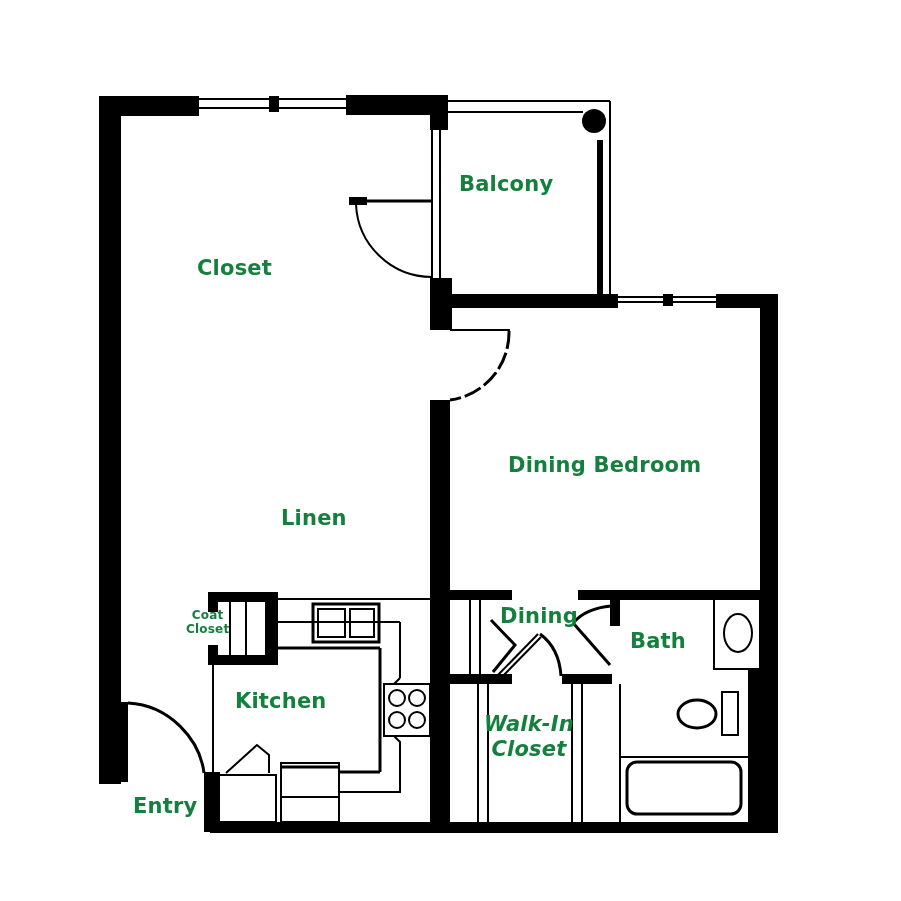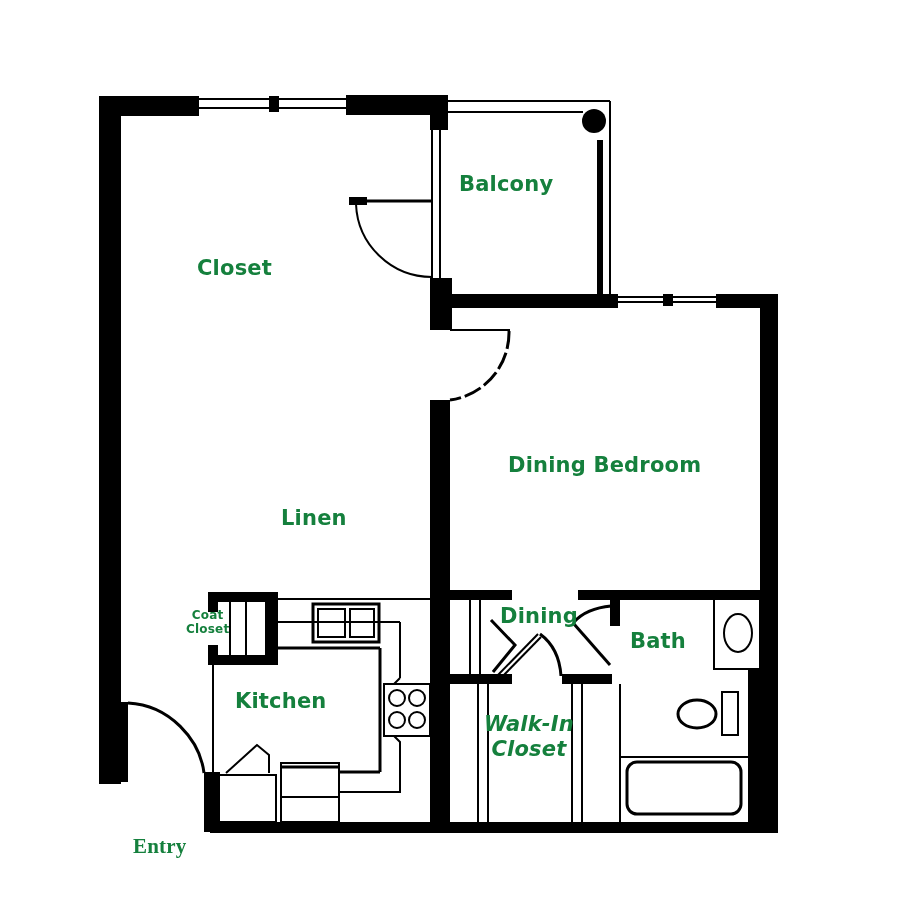--- a/index.html
+++ b/index.html
@@ -149,13 +149,13 @@
   <span>Coat</span><br>
   <span>Closet</span>
 </div>
 <div class="lbl" style="left:235px;top:691px;">Kitchen</div>
 <div class="lbl" style="left:500px;top:606px;">Dining</div>
 <div class="lbl" style="left:630px;top:631px;">Bath</div>
 <div class="lbl two" style="left:484px;top:712px;font-style:italic;">
   <span>Walk-In</span><br>
   <span>Closet</span>
 </div>
-<div class="lbl" style="left:133px;top:836px;font-family:Liberation Serif, serif;">Entry</div>
+<div class="lbl" style="left:133px;top:796px;">Entry</div>
 
 </body></html>

